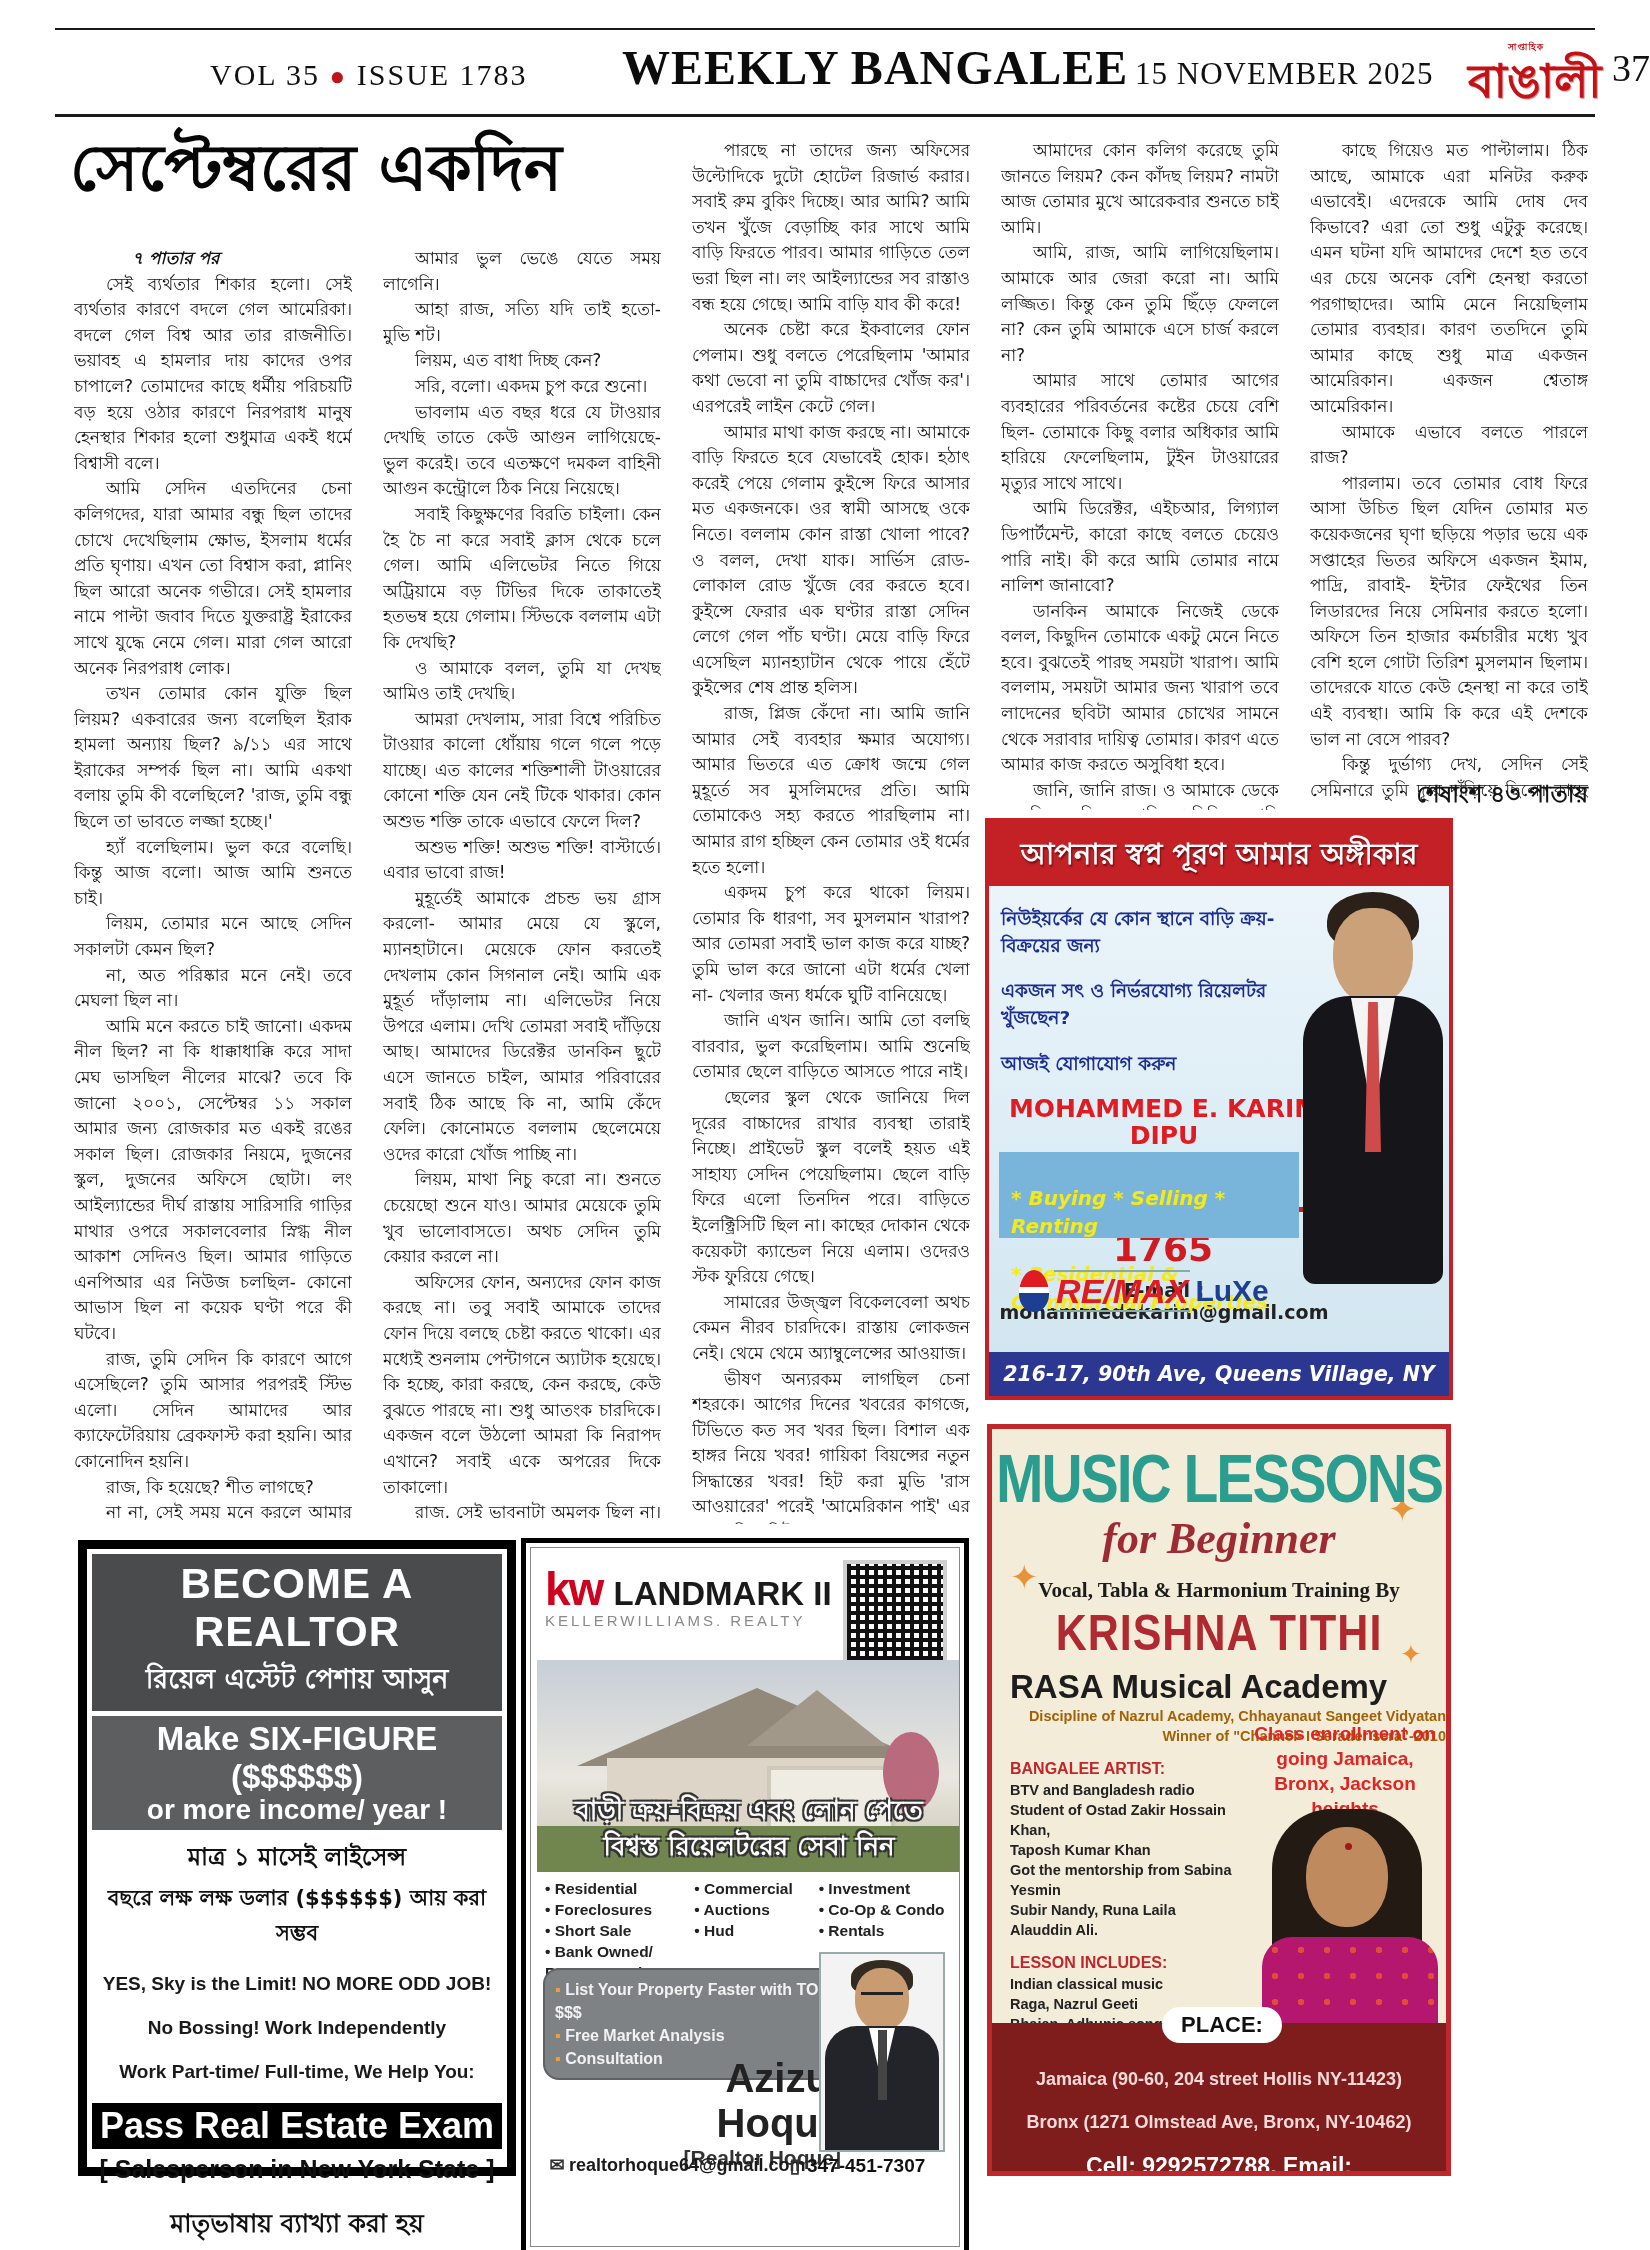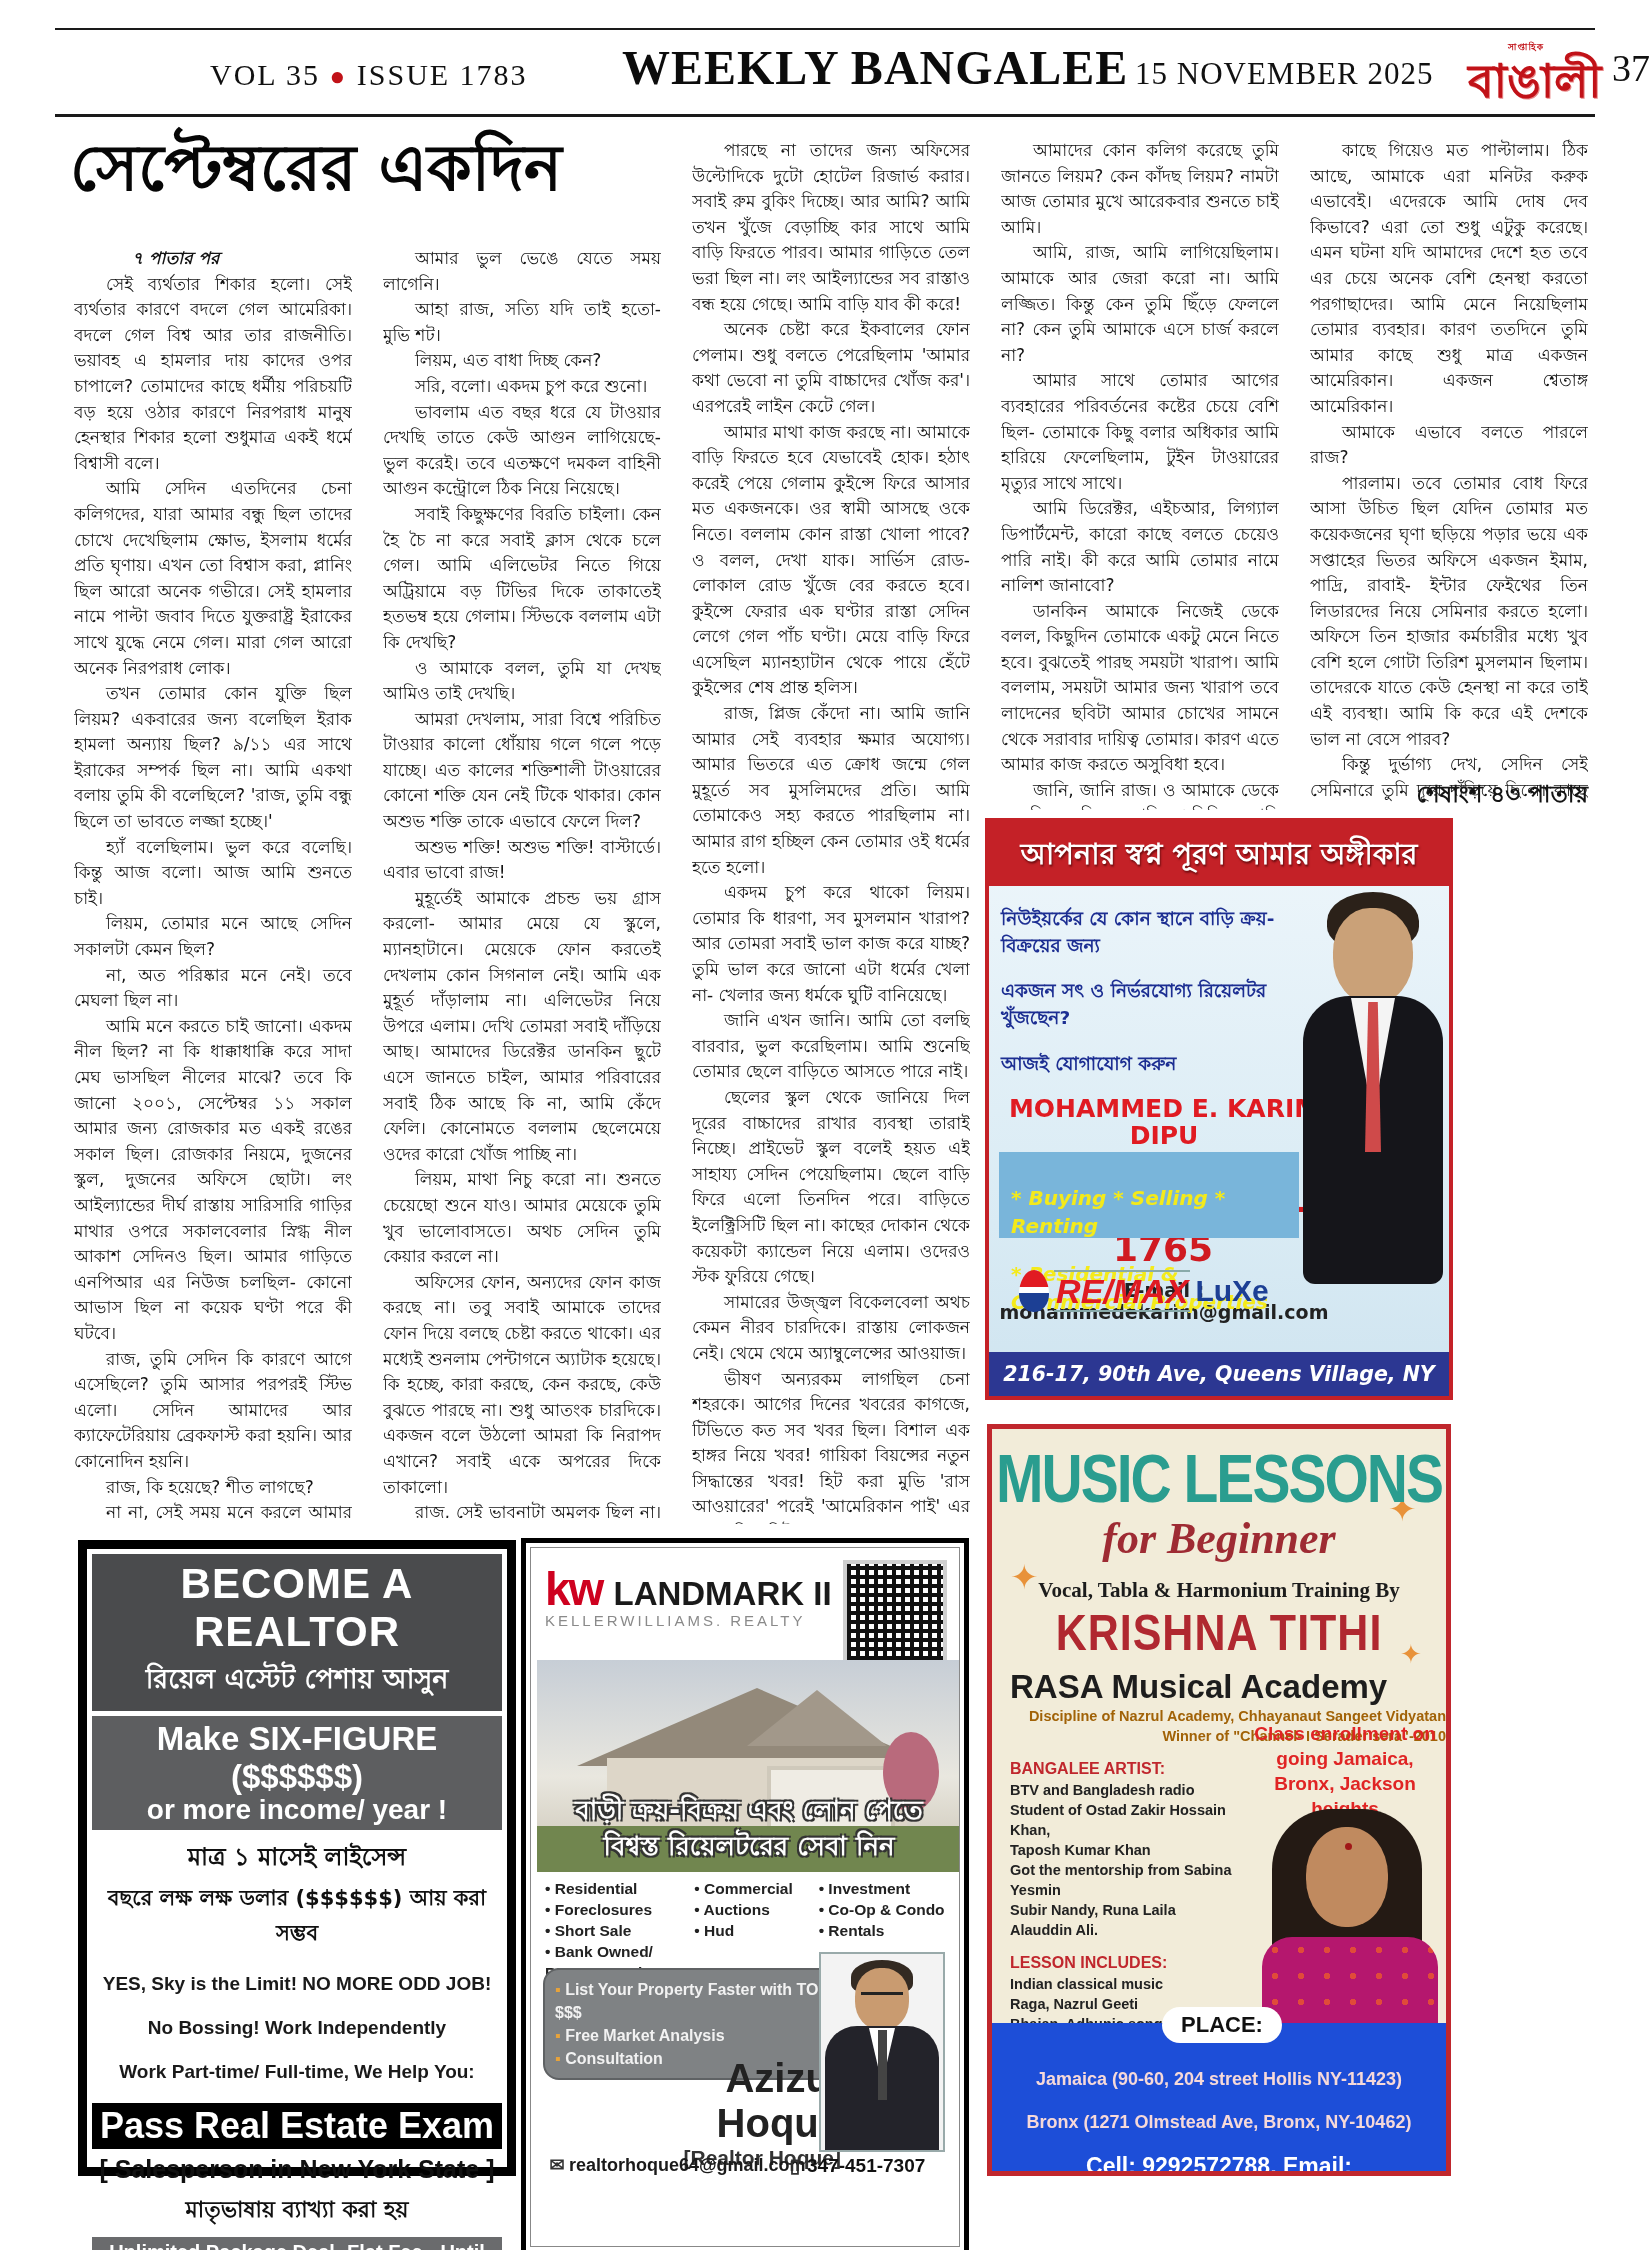--- a/index.html
+++ b/index.html
@@ -63,21 +63,21 @@
   #ad-music .ml-line{font:bold 14.5px "Liberation Sans",sans-serif;color:#a16207;margin-left:18px;line-height:20px;text-align:right;}
   #ad-music .ml-red-h{font:bold 16px "Liberation Sans",sans-serif;color:#c0272d;margin:14px 0 2px 18px;}
   #ad-music .ml-list{margin-left:18px;width:250px;}
   #ad-music .ml-list p{margin:0;font:bold 14.5px "Liberation Sans",sans-serif;color:#222;line-height:20px;text-indent:0;}
   #ad-music .ml-enroll{position:absolute;left:258px;top:292px;width:190px;text-align:center;
        font:bold 19px "Liberation Sans",sans-serif;color:#e02424;line-height:25px;}
   #ad-music .ml-separate{margin:12px 0 0 18px;width:250px;font:bold 19px "Liberation Serif",serif;color:#c0272d;line-height:24px;}
   #ad-music .ml-week{margin:10px 0 0 18px;width:240px;font:bold 14px "Liberation Serif",serif;color:#7a1f24;line-height:19px;}
   #ad-music .ml-place{position:absolute;left:170px;top:578px;width:120px;height:36px;background:#fff;border-radius:18px;
        text-align:center;font:bold 22px "Liberation Sans",sans-serif;line-height:36px;color:#111;z-index:3;}
-  #ad-music .ml-band{position:absolute;left:0;bottom:0;width:100%;height:148px;background:#1d4ed8;z-index:2;
+  #ad-music .ml-band{position:absolute;left:0;bottom:0;width:100%;height:148px;background:#7f1d1d;z-index:2;
        text-align:center;color:#f6d9d9;}
   #ad-music .ml-band .addr{font:bold 18px "Liberation Sans",sans-serif;line-height:25px;}
   #ad-music .ml-band .cell{font:bold 23px "Liberation Sans",sans-serif;color:#ffffff;margin-top:6px;}
   .sparkle{position:absolute;color:#e8923a;font-size:34px;}
   
   #tithi-photo{position:absolute;left:250px;top:380px;width:210px;height:240px;z-index:1;}
   #tithi-photo .hair{position:absolute;left:30px;top:0;width:150px;height:240px;background:#241a14;border-radius:60px 60px 0 0;}
   #tithi-photo .face{position:absolute;left:64px;top:18px;width:82px;height:100px;background:#c08a5f;border-radius:48%;}
   #tithi-photo .bindi{position:absolute;left:103px;top:34px;width:7px;height:7px;border-radius:50%;background:#a01818;}
   #tithi-photo .sari{position:absolute;left:20px;top:128px;width:176px;height:112px;background:#b5176e;
@@ -89,21 +89,21 @@
   #ad-br .hdr .l1{font:bold 42px "Liberation Sans",sans-serif;letter-spacing:1px;}
   #ad-br .hdr .l2{font-weight:bold;font-size:27px;margin-top:2px;}
   #ad-br .six{background:#5d5e60;color:#fff;text-align:center;margin-top:5px;padding:4px 0;}
   #ad-br .six .l1{font:bold 33px "Liberation Sans",sans-serif;}
   #ad-br .six .l2{font:bold 28px "Liberation Sans",sans-serif;margin-top:-2px;}
   #ad-br .bn1{text-align:center;font-weight:bold;font-size:24px;margin-top:8px;color:#111;}
   #ad-br .bn2{text-align:center;font-weight:bold;font-size:21px;margin-top:4px;color:#111;}
   #ad-br .yes{text-align:center;font:bold 19px "Liberation Sans",sans-serif;color:#1a1a1a;line-height:25px;margin-top:8px;}
   #ad-br .pass{background:#000;color:#fff;text-align:center;font:bold 36px "Liberation Sans",sans-serif;padding:2px 0;margin-top:6px;}
   #ad-br .sales{text-align:center;font:bold 25px "Liberation Sans",sans-serif;margin-top:6px;color:#111;}
-  #ad-br .mother{text-align:center;font-weight:bold;font-size:22px;margin-top:8px;color:#111;}
+  #ad-br .mother{text-align:center;font-weight:bold;font-size:25px;margin-top:20px;color:#111;}
   #ad-br .pkg{background:#6a6b6d;color:#fff;text-align:center;margin-top:8px;padding:4px 0;}
   #ad-br .pkg .l1{font:bold 20px "Liberation Sans",sans-serif;}
 
   
   #ad-kw{left:521px;top:1538px;width:448px;height:718px;border:5px solid #000;background:#fff;box-sizing:border-box;padding:4px;}
   #ad-kw .inner{border:1px solid #888;height:100%;box-sizing:border-box;position:relative;overflow:hidden;}
   #ad-kw .kwlogo{position:absolute;left:14px;top:14px;}
   #ad-kw .kwlogo .kw{font:bold 46px "Liberation Sans",sans-serif;color:#ce011f;letter-spacing:-2px;}
   #ad-kw .kwlogo .lm{font:bold 33px "Liberation Sans",sans-serif;color:#1a1a1a;margin-left:6px;}
   #ad-kw .kwlogo .kwr{font:15px "Liberation Sans",sans-serif;color:#8a8a8a;letter-spacing:3px;margin-top:-4px;}

